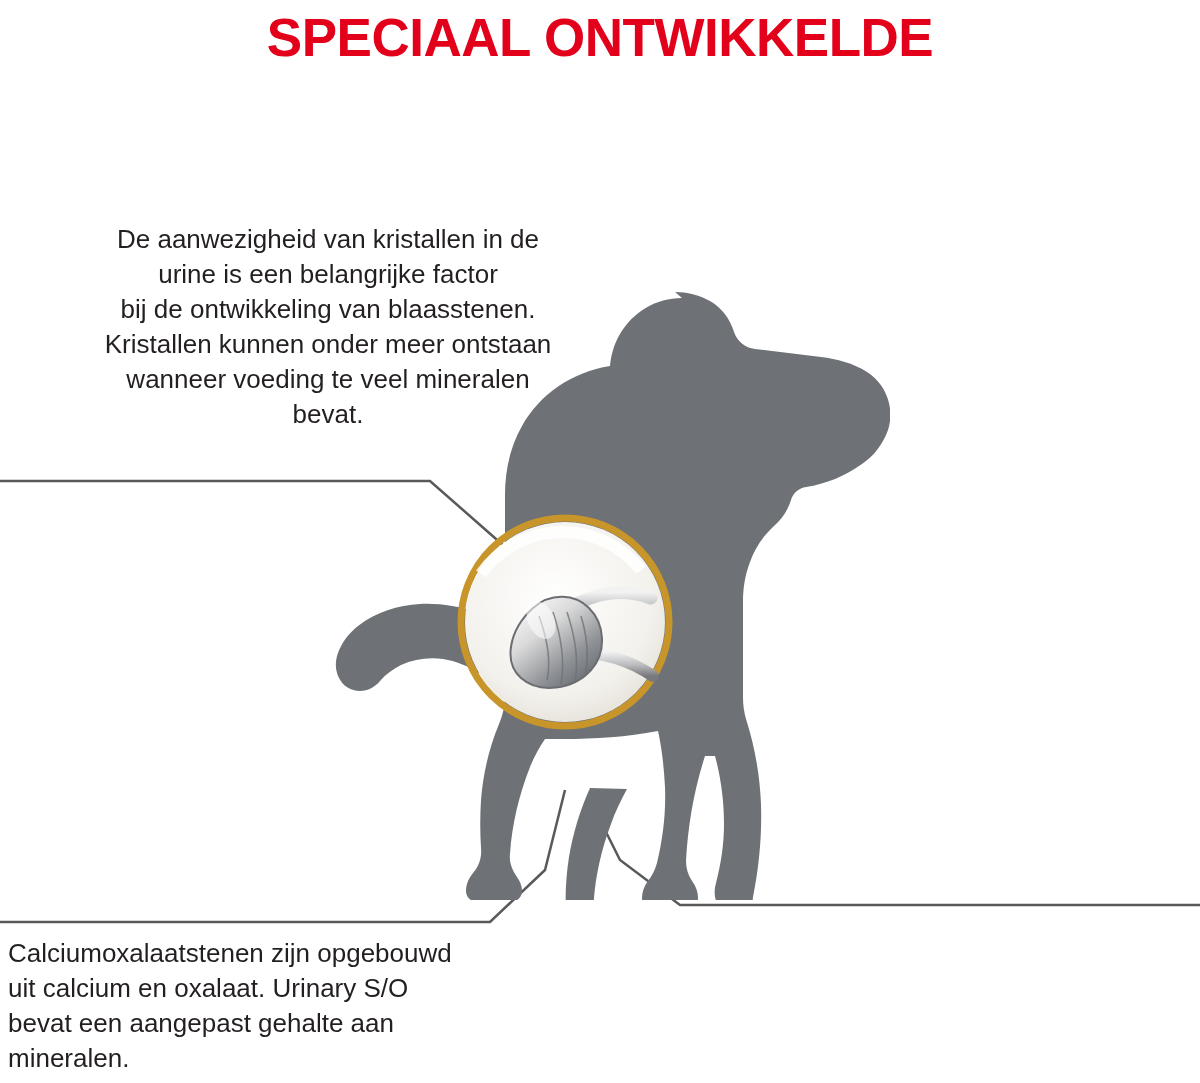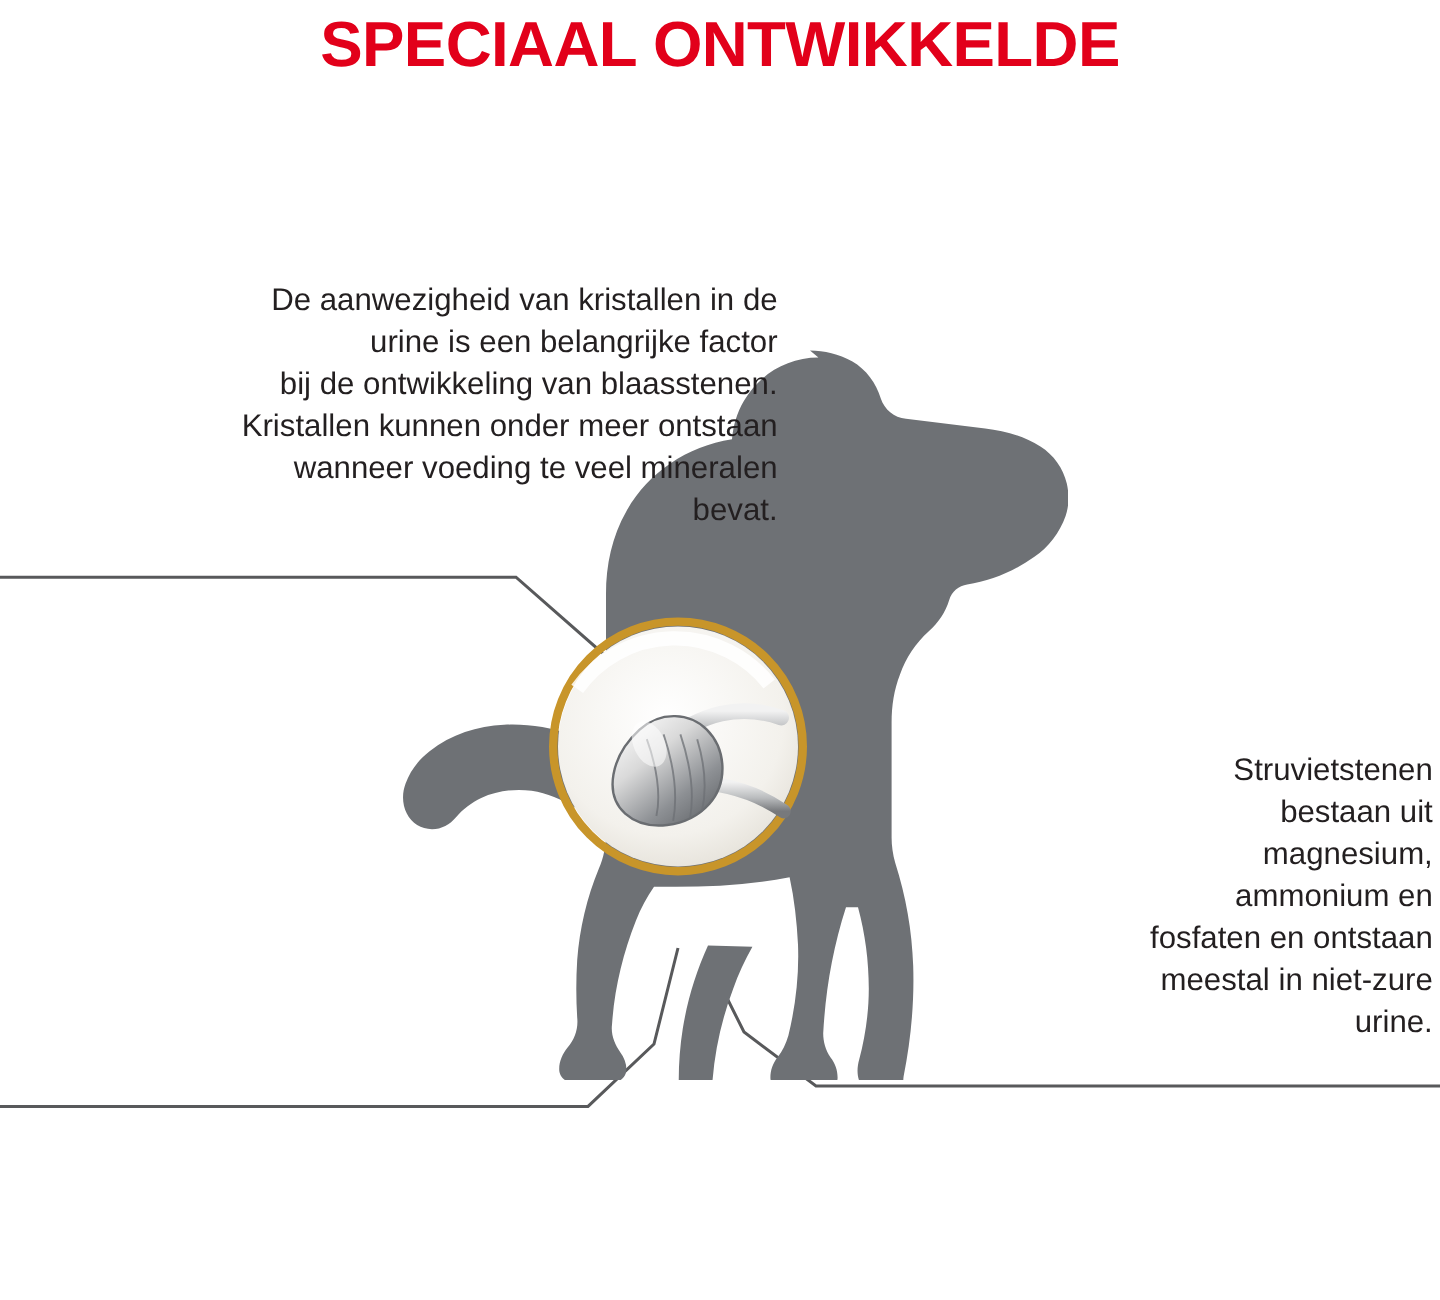--- a/index.html
+++ b/index.html
@@ -39,23 +39,23 @@
   
   .callout {
     position: absolute;
     color: #231f20;
     font-size: 26px;
     line-height: 35px;
     white-space: pre-line;
   }
   #callout-crystals {
     left: 8px;
-    top: 232px;
+    top: 222px;
     width: 640px;
-    text-align: right;
+    text-align: center;
   }
   #callout-struvite {
     right: 6px;
     top: 624px;
     width: 360px;
     text-align: right;
   }
   #callout-oxalate {
     left: 8px;
     top: 936px;
@@ -315,22 +315,19 @@
     <ellipse cx="86" cy="108" rx="13" ry="20" fill="#ffffff" opacity="0.55" transform="rotate(-25 86 108)"></ellipse>
   </svg>
 
   <div class="callout" id="callout-crystals">De aanwezigheid van kristallen in de
 urine is een belangrijke factor
  bij de ontwikkeling van blaasstenen.
 Kristallen kunnen onder meer ontstaan
 wanneer voeding te veel mineralen
 bevat.</div>
 
-  <div class="callout" id="callout-struvite">Struvietstenen
-bestaan uit
-magnesium,
-ammonium en
-fosfaten en ontstaan
-meestal in niet-zure
-urine.</div>
-
+
+  <div class="callout" id="callout-oxalate">Calciumoxalaatstenen zijn opgebouwd
+uit calcium en oxalaat. Urinary S/O
+bevat een aangepast gehalte aan
+mineralen.</div>
 
 </div>
 
 </body></html>

